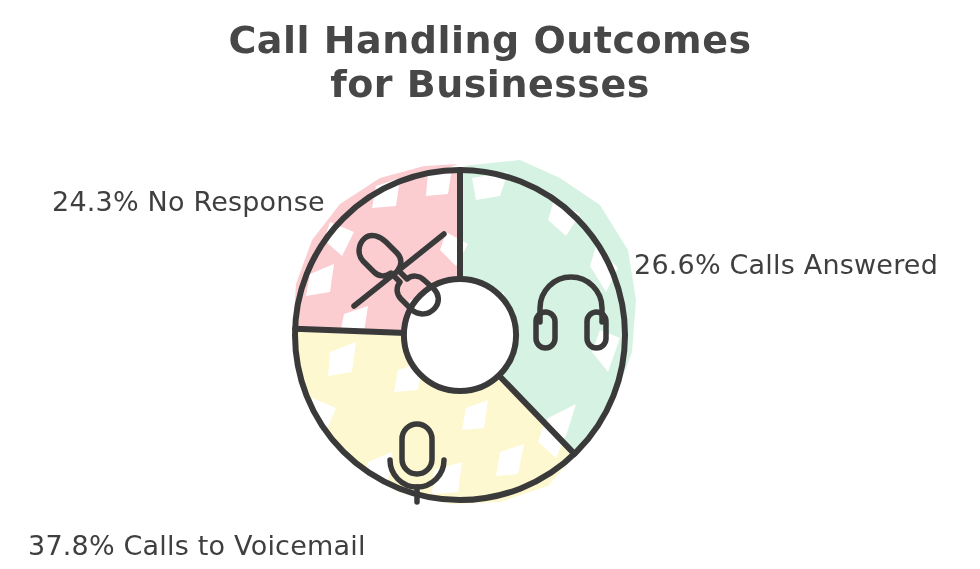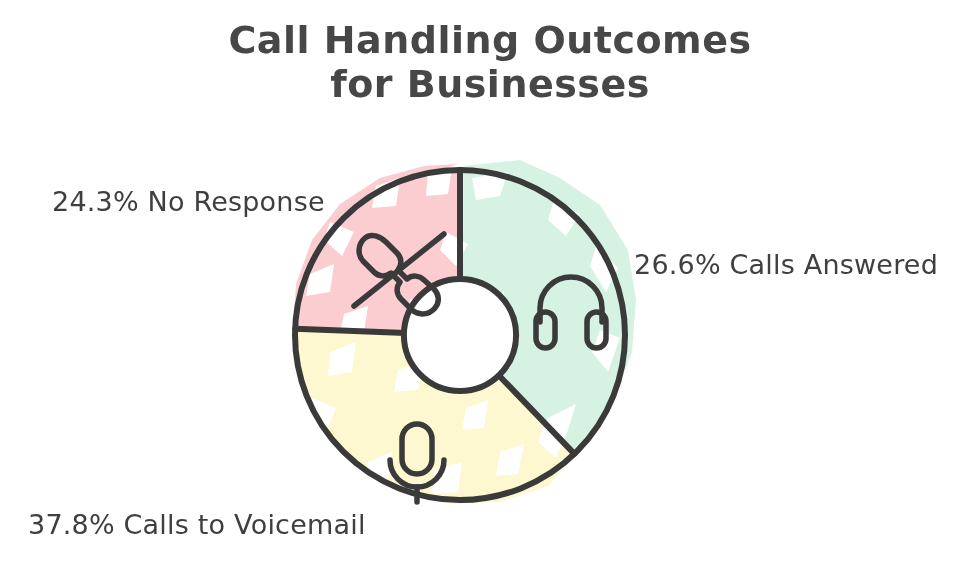--- a/index.html
+++ b/index.html
@@ -52,21 +52,21 @@
     position: absolute;
     font-family: "DejaVu Sans", sans-serif;
     font-size: 27px;
     font-weight: 400;
     color: #3f3f3f;
     white-space: nowrap;
     letter-spacing: 0.2px;
   }
   #label-no-response    { left: 52px;  top: 186px; }
   #label-calls-answered { left: 634px; top: 249px; }
-  #label-voicemail      { left: 28px;  top: 509px; }
+  #label-voicemail      { left: 28px;  top: 530px; }
 </style>
 </head>
 <body>
 
 <div id="chart-title">Call Handling Outcomes
 for Businesses</div>
 
 <div id="chart-stage">
 
   <svg id="donut-svg" width="980" height="569" viewBox="0 0 980 569">

